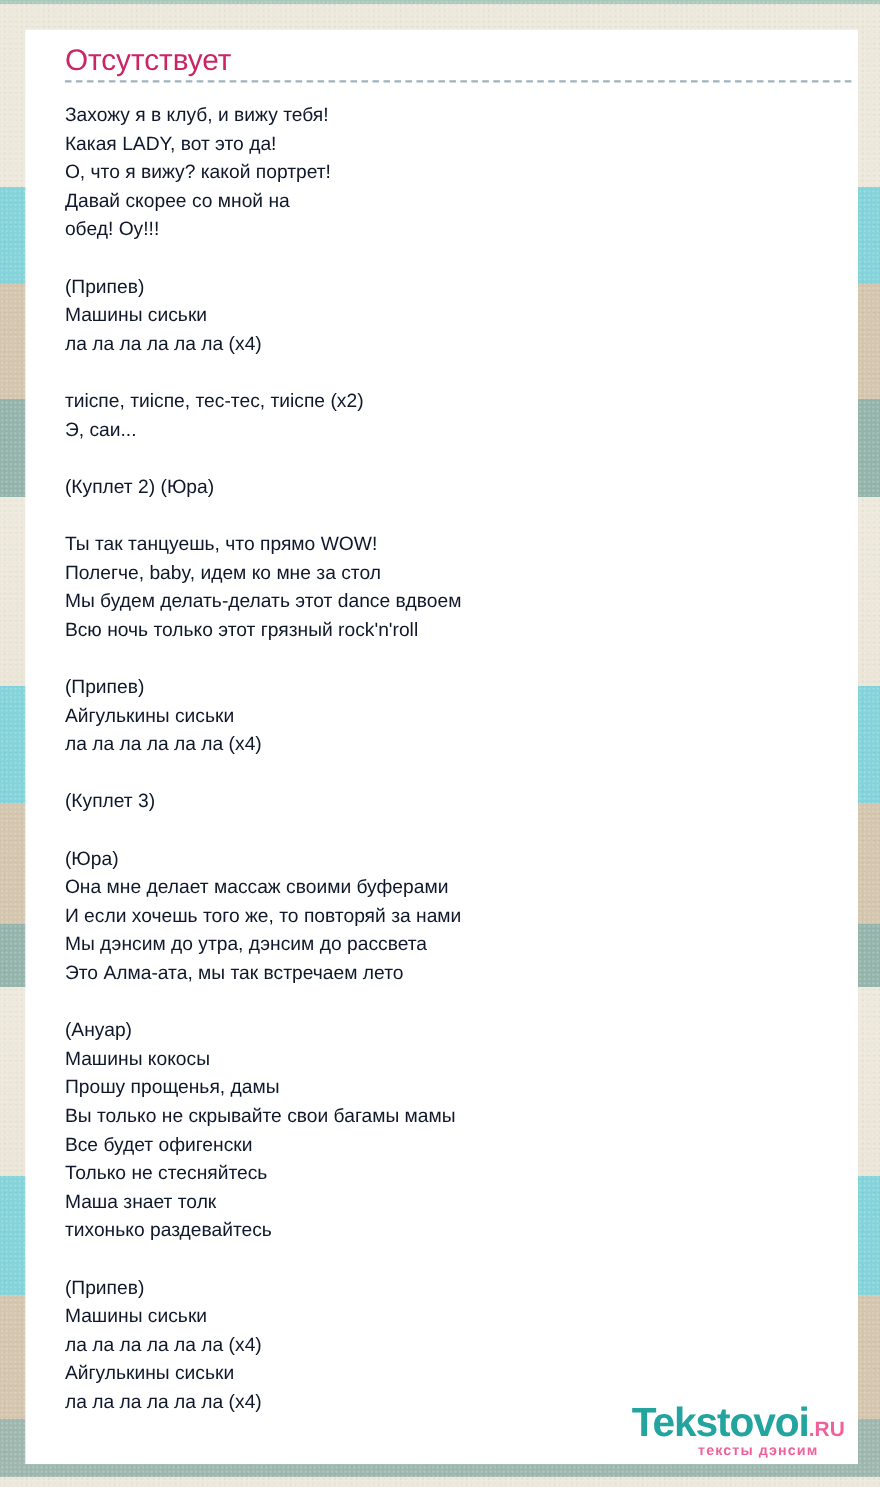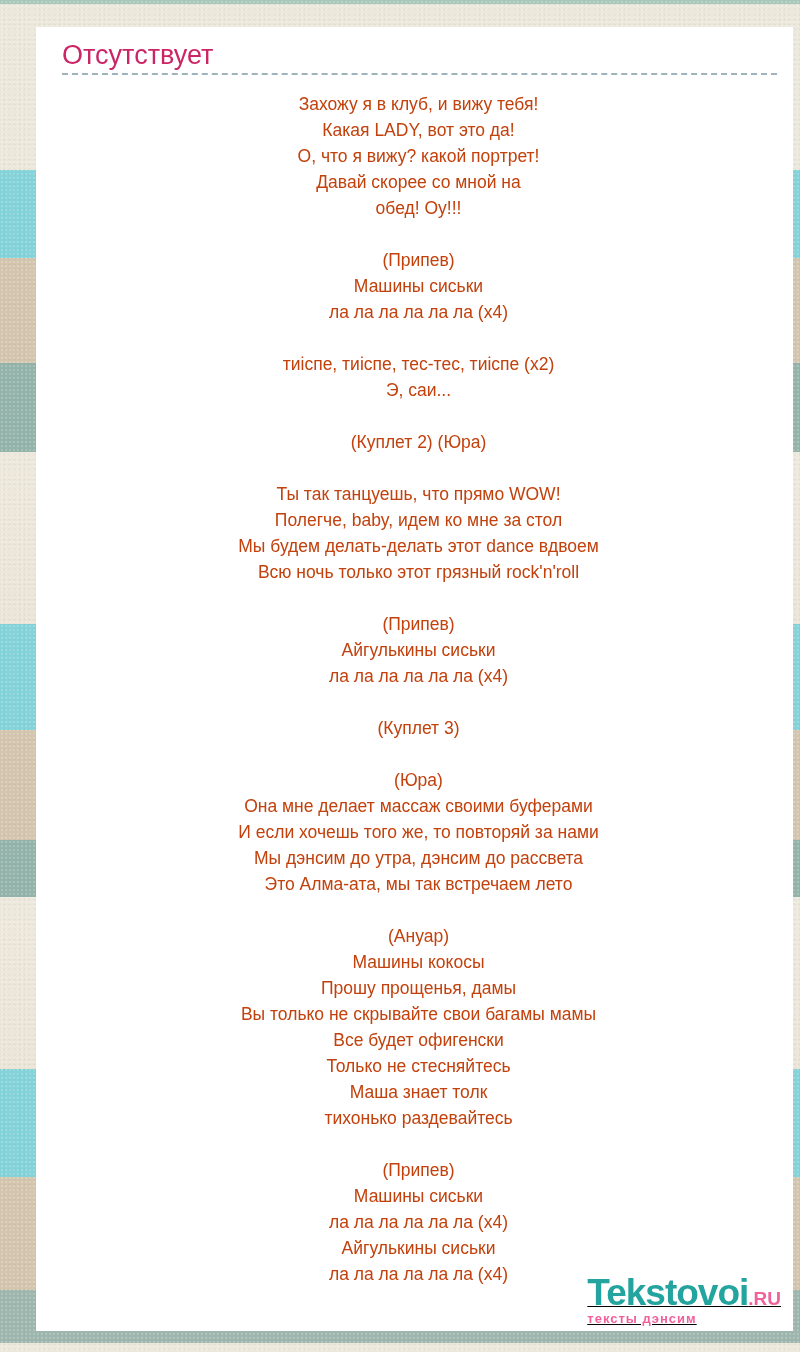--- a/index.html
+++ b/index.html
@@ -34,27 +34,27 @@
         #93b4ab 840px, #93b4ab 897px,
         #eee9dd 897px, #eae5d7 1069px,
         #82d3da 1069px, #82d3da 1177px,
         #d4c5ae 1177px, #d4c5ae 1290px,
         #9db7ae 1290px, #9db7ae 1343px,
         #ece8db 1343px, #ece8db 1352px);
   }
   
   .panel {
     position: absolute;
-    left: 36px;
+    left: 23px;
     top: 27px;
     width: 757px;
     height: 1304px;
     background: #ffffff;
     box-sizing: border-box;
-    padding: 13px 18px 0 26px;
+    padding: 13px 18px 0 36px;
   }
   .title {
     margin: 0;
     font-size: 27px;
     font-weight: 500;
     line-height: 31px;
     color: #cb2566;
     letter-spacing: 0;
   }
   .subtitle {
@@ -71,32 +71,30 @@
   .separator {
     margin-top: 2px;
     height: 0;
     border-bottom: 2px dashed #9fb3bd;
     width: 715px;
   }
   .lyrics {
     margin-top: 16px;
     font-size: 17.5px;
     line-height: 26px;
-    color: #c2410c;
+    color: #0f172a;
     white-space: pre-line;
-    text-align: center;
   }
   .logo {
     position: absolute;
     right: 12px;
     bottom: 6px;
-    text-align: left;
+    text-align: right;
     cursor: pointer;
     line-height: 1;
-    text-decoration: underline;
   }
   .logo-main { white-space: nowrap; }
   .logo-teal {
     font-size: 37px;
     font-weight: bold;
     letter-spacing: -1px;
     color: #23a49f;
   }
   .logo-pink {
     font-size: 19px;

